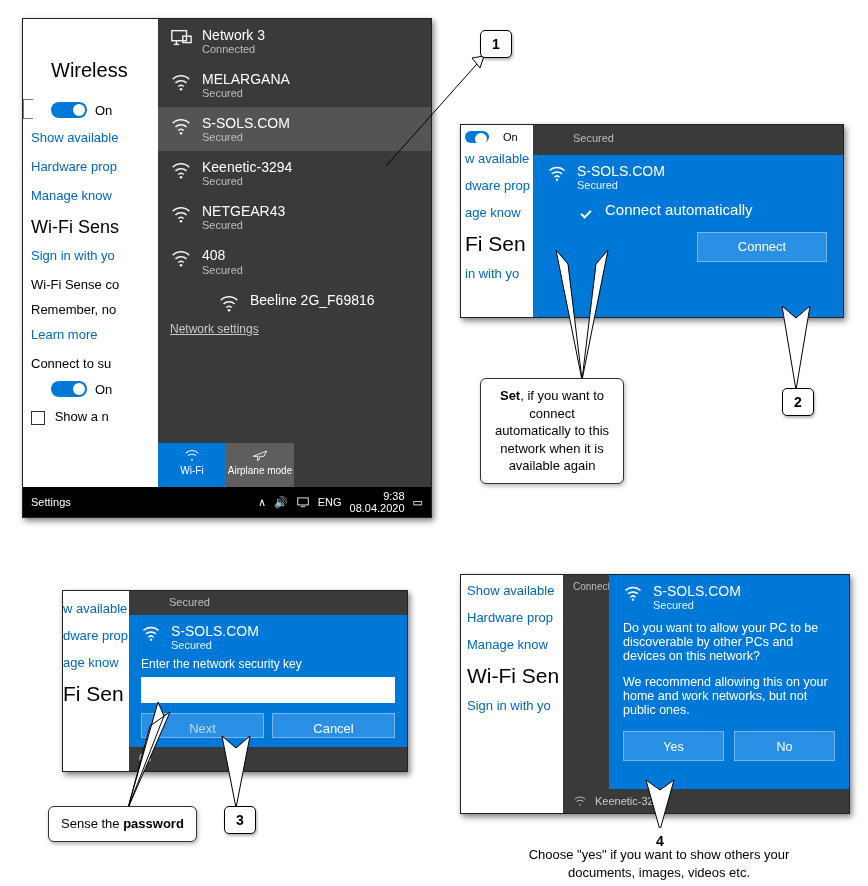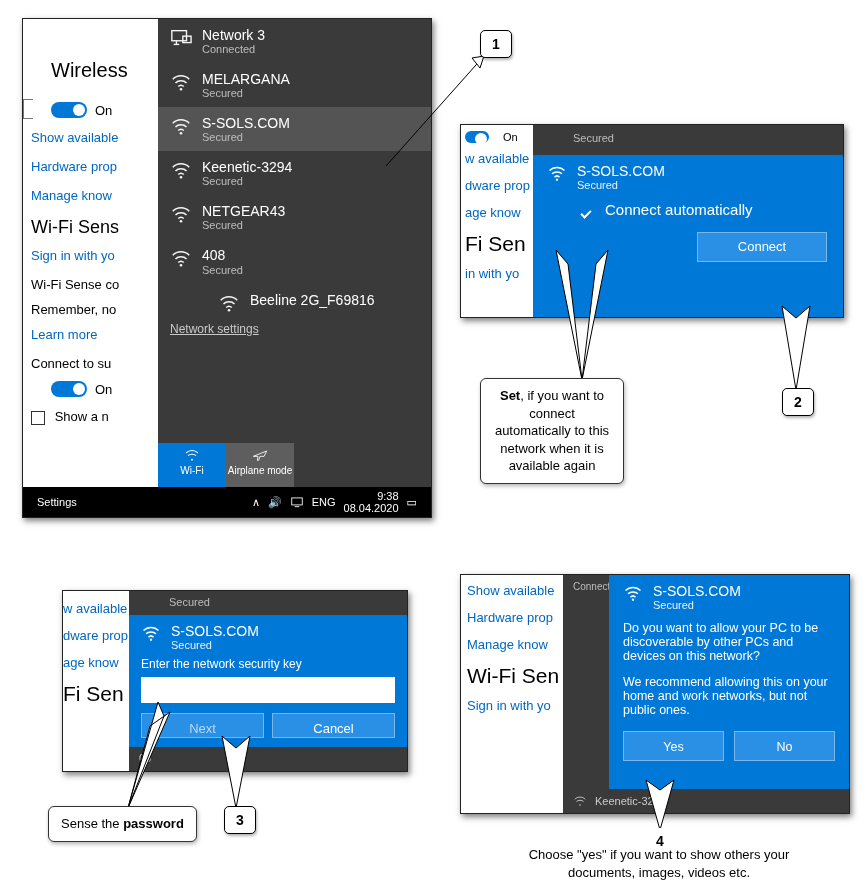--- a/index.html
+++ b/index.html
@@ -26,21 +26,21 @@
   }
   .p1-lefttop { position: absolute; left: 0; top: 80px; width: 10px; height: 20px; border: 1px solid #777; border-right: none; }
   .p1-heading { font-size: 20px; font-weight: 400; margin-bottom: 20px; margin-left: 20px;}
   .p1-toggle-row { display: flex; align-items: center; margin: 4px 0 12px 20px; }
   .toggle { width: 36px; height: 16px; border-radius: 10px; background: #0078d7; position: relative; margin-right: 8px; }
   .toggle::after { content:""; position:absolute; right:2px; top:2px; width:12px; height:12px; background:#fff; border-radius:50%; }
   .p1-link { color: #0067c0; margin: 4px 0 14px 0; display:block; white-space:nowrap; cursor:pointer; }
   .p1-sub { font-size: 18px; margin: 10px 0 10px 0; font-weight:400; }
   .p1-text { color:#000; margin: 6px 0 10px 0; white-space:nowrap; }
   .p1-checkbox { display:inline-block; width:14px; height:14px; border:1.5px solid #333; margin-right:6px; vertical-align:middle; }
-  .p1-taskbar { position:absolute; bottom:0; left:0; right:0; height:30px; background:#000; color:#fff; font-size:11px; display:flex; align-items:center; justify-content:space-between; padding:0 14px;}
+  .p1-taskbar { position:absolute; bottom:0; left:0; right:0; height:30px; background:#000; color:#fff; font-size:11px; display:flex; align-items:center; justify-content:space-between; padding:0 8px;}
   .p1-taskbar-right { display:flex; align-items:center; gap:8px; }
   .p1-clock { text-align:right; line-height:1.1; }
 
   .p1-flyout {
     position:absolute; left:135px; top:0; right:0; bottom:30px;
     background:#3a3a3a; color:#fff;
   }
   .net-item { display:flex; align-items:flex-start; padding:8px 12px; gap:10px; position:relative;}
   .net-item .ico { width:22px; height:22px; flex-shrink:0; opacity:0.95; }
   .net-name { font-size:14px; line-height:1.15; }

